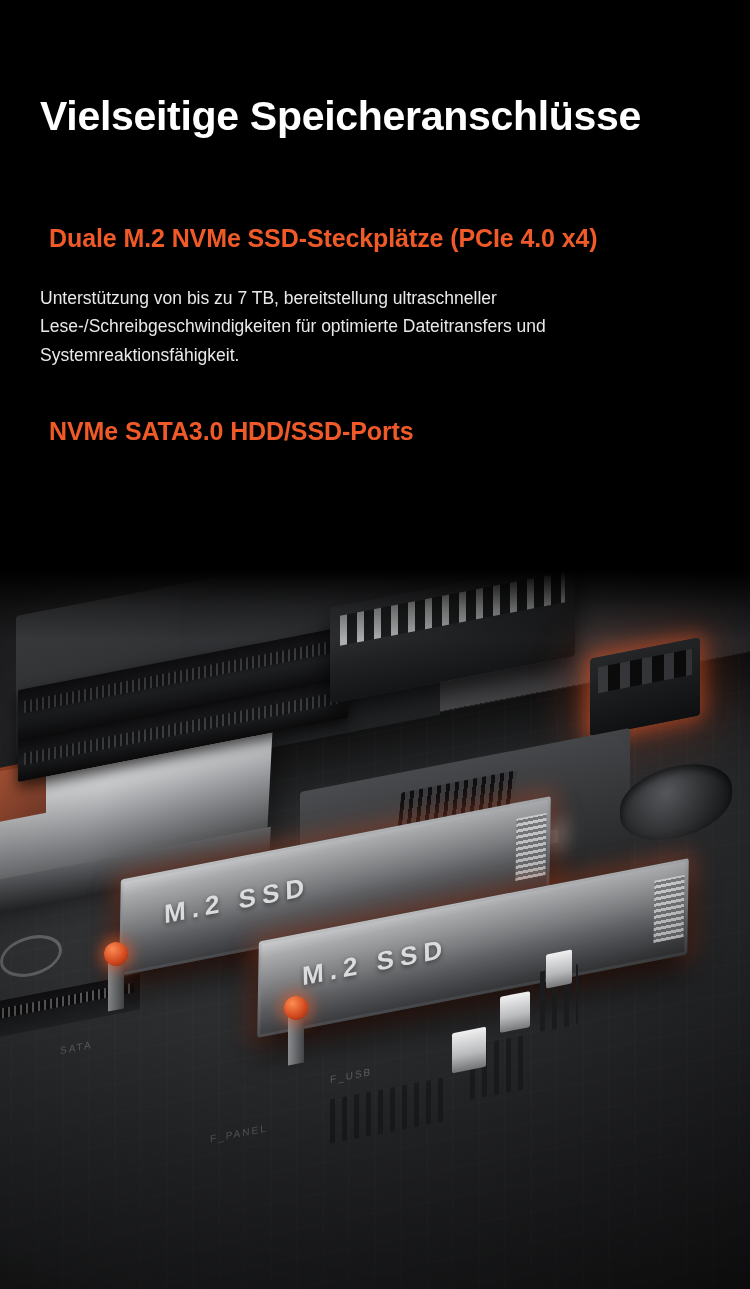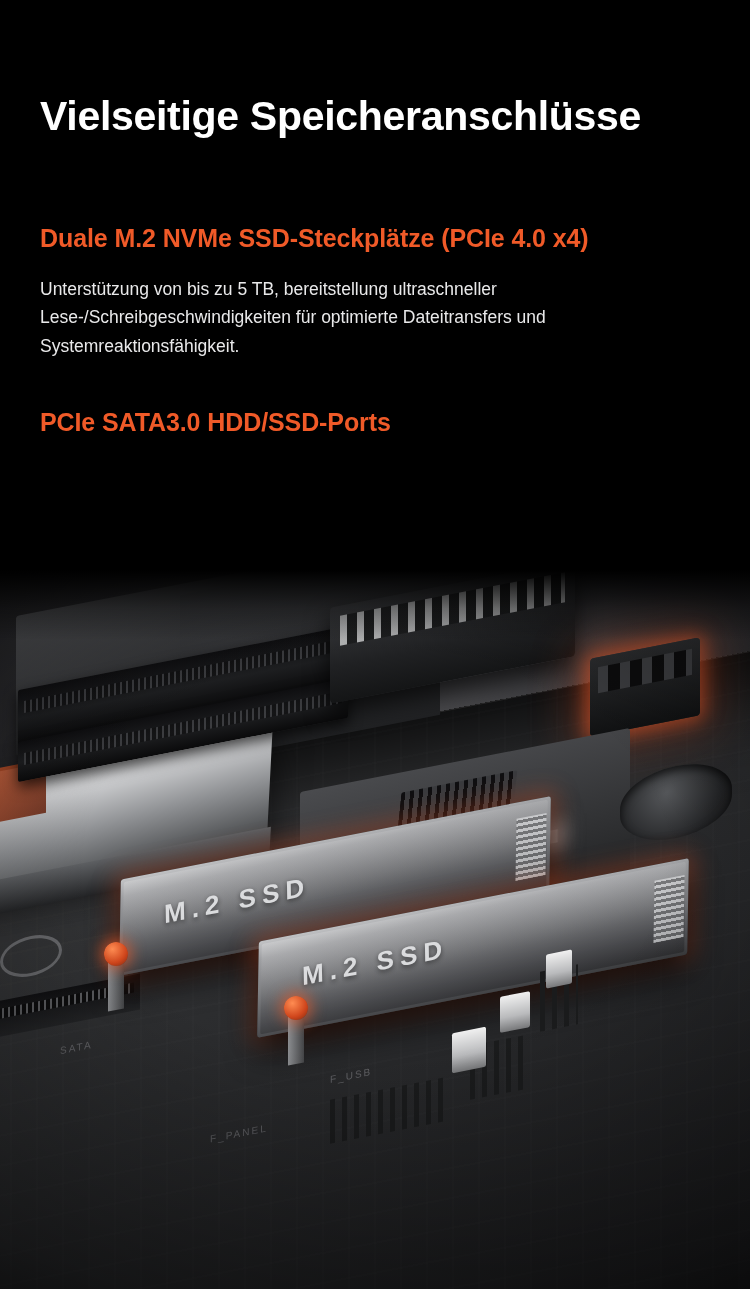--- a/index.html
+++ b/index.html
@@ -41,21 +41,21 @@
     font-weight: 700;
     letter-spacing: -0.3px;
     color: #ffffff;
   }
 
   .section {
     padding: 0 40px;
   }
 
   .sub-head {
-    margin: 0;
+    margin: 9px;
     font-size: 25px;
     line-height: 1.3;
     font-weight: 700;
     color: #f05a28;
     letter-spacing: -0.1px;
   }
 
   .sub-head.first { margin-top: 82px; }
   .sub-head.second { margin-top: 46px; }
 
@@ -484,19 +484,19 @@
 
     <div class="photo-vignette"></div>
     <div class="photo-top-fade"></div>
   </div>
 
   <div class="content">
     <h1 class="headline">Vielseitige Speicheranschlüsse</h1>
 
     <div class="section">
       <h2 class="sub-head first">Duale M.2 NVMe SSD-Steckplätze (PCIe 4.0 x4)</h2>
-      <p class="body-copy">Unterstützung von bis zu 5 TB, bereitstellung ultraschneller Lese-/Schreibgeschwindigkeiten für optimierte Dateitransfers und Systemreaktionsfähigkeit.</p>
-
-      <h2 class="sub-head second">PCIe SATA3.0 HDD/SSD-Ports</h2>
+      <p class="body-copy">Unterstützung von bis zu 7 TB, bereitstellung ultraschneller Lese-/Schreibgeschwindigkeiten für optimierte Dateitransfers und Systemreaktionsfähigkeit.</p>
+
+      <h2 class="sub-head second">NVMe SATA3.0 HDD/SSD-Ports</h2>
     </div>
   </div>
 
 </div>
 
 </body></html>

